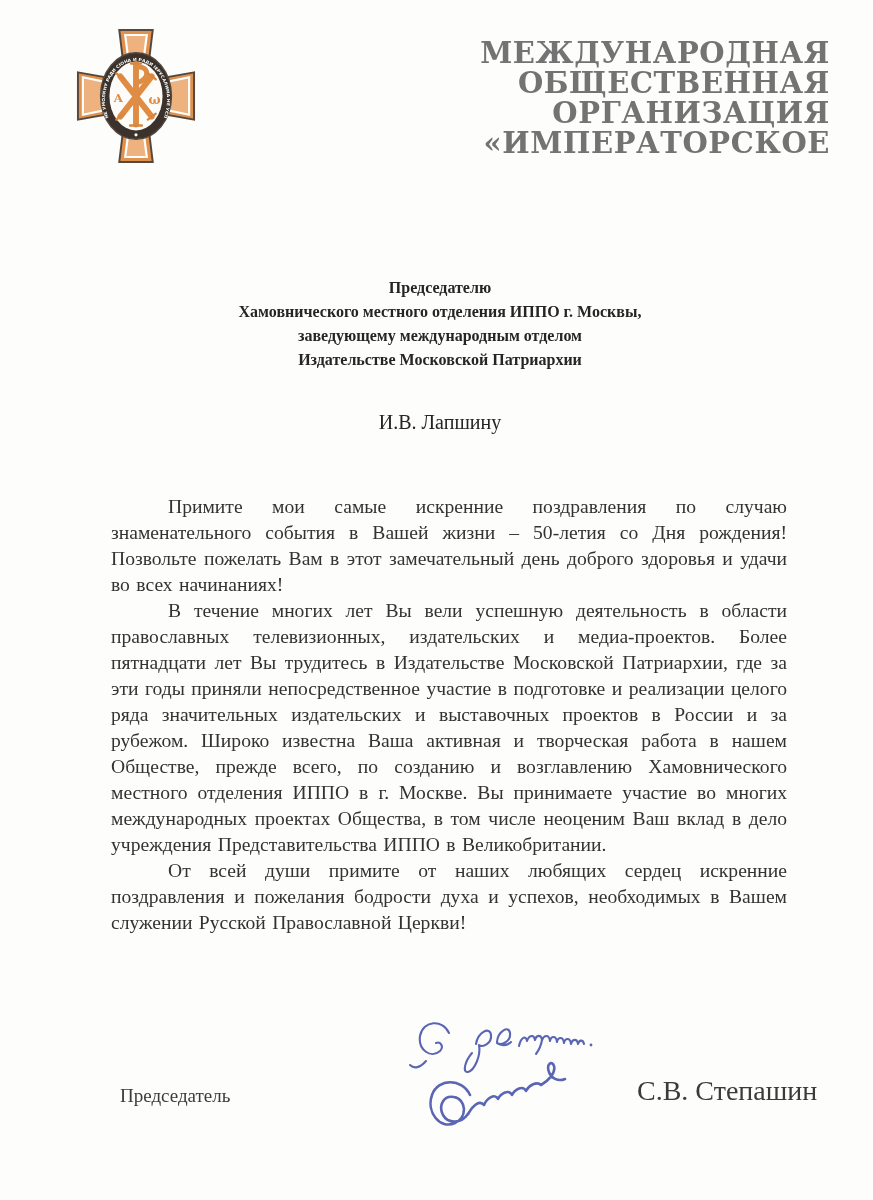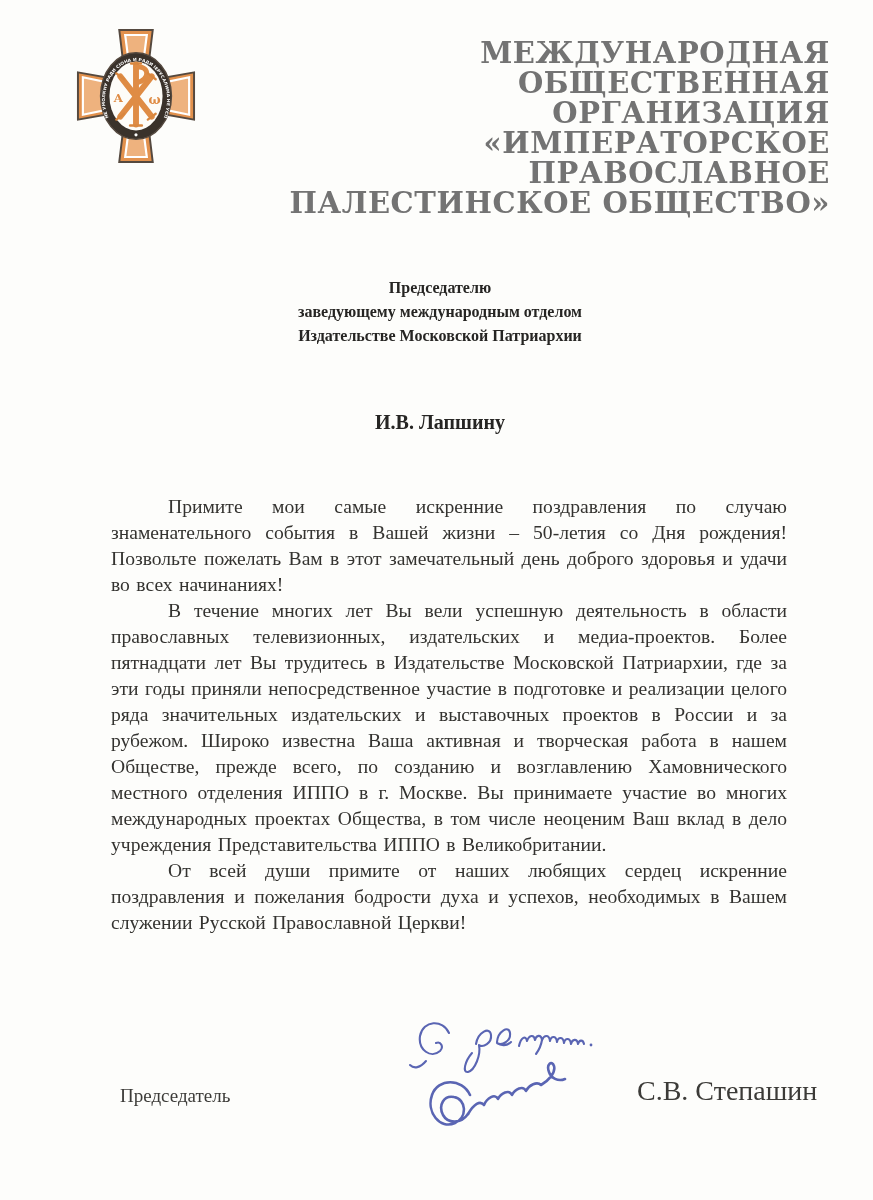--- a/index.html
+++ b/index.html
@@ -32,21 +32,21 @@
   
   .recipient{
     position:absolute;top:276px;left:100px;width:680px;
     text-align:center;
     font-weight:bold;
     font-size:16px;line-height:24px;
     color:#262523;
   }
   .recipient-name{
     position:absolute;top:411px;left:100px;width:680px;
-    text-align:center;font-weight:bold;font-size:20px;color:#262523;
+    text-align:center;font-weight:normal;font-size:20px;color:#262523;
   }
   .salutation{
     position:absolute;top:452px;left:100px;width:680px;
     text-align:center;font-weight:bold;font-size:20px;color:#262523;
   }
   
   .body-text{
     position:absolute;top:494px;left:111px;width:676px;
   }
   .body-text p{
@@ -121,26 +121,26 @@
               <path d="M56,100 L68,100"></path>
           </g>
         </g>
         <text x="44" y="76" font-family="DejaVu Serif, serif" font-size="12" font-weight="bold" fill="#df8c45" text-anchor="middle">А</text>
         <text x="81" y="78" font-family="DejaVu Serif, serif" font-size="13" font-weight="bold" fill="#df8c45" text-anchor="middle">ω</text>
       </svg>
     </div>
     <div class="org-title">
       <div>МЕЖДУНАРОДНАЯ ОБЩЕСТВЕННАЯ</div>
       <div>ОРГАНИЗАЦИЯ «ИМПЕРАТОРСКОЕ</div>
-      <div>ПРАВОСЛАВНОЕ ПАЛЕСТИНСКОЕ ОБЩЕСТВО»</div>
     </div>
   </header>
 
   <section class="recipient">
     <div>Председателю</div>
+    <div>Хамовнического местного отделения ИППО г. Москвы,</div>
     <div>заведующему международным отделом</div>
     <div>Издательстве Московской Патриархии</div>
   </section>
 
   <div class="recipient-name">И.В. Лапшину</div>
 
 
   <section class="body-text">
     <p>Примите мои самые искренние поздравления по случаю знаменательного события в Вашей жизни – 50-летия со Дня рождения! Позвольте пожелать Вам в этот замечательный день доброго здоровья и удачи во всех начинаниях!</p>
     <p>В течение многих лет Вы вели успешную деятельность в области православных телевизионных, издательских и медиа-проектов. Более пятнадцати лет Вы трудитесь в Издательстве Московской Патриархии, где за эти годы приняли непосредственное участие в подготовке и реализации целого ряда значительных издательских и выставочных проектов в России и за рубежом. Широко известна Ваша активная и творческая работа в нашем Обществе, прежде всего, по созданию и возглавлению Хамовнического местного отделения ИППО в г. Москве. Вы принимаете участие во многих международных проектах Общества, в том числе неоценим Ваш вклад в дело учреждения Представительства ИППО в Великобритании.</p>

